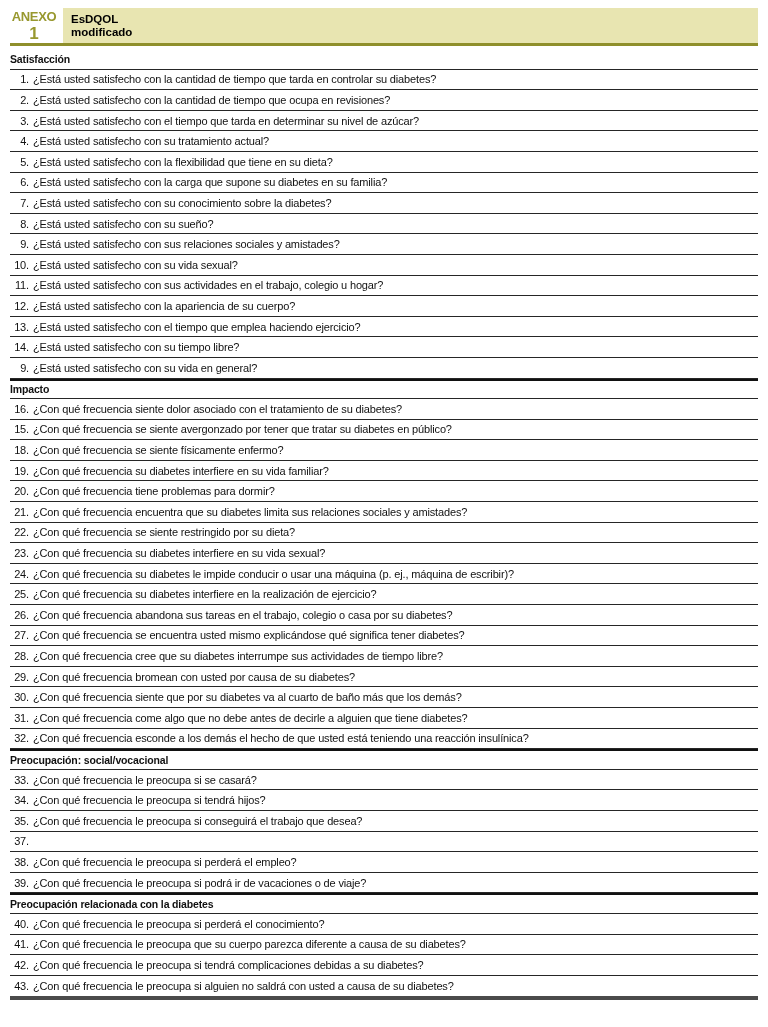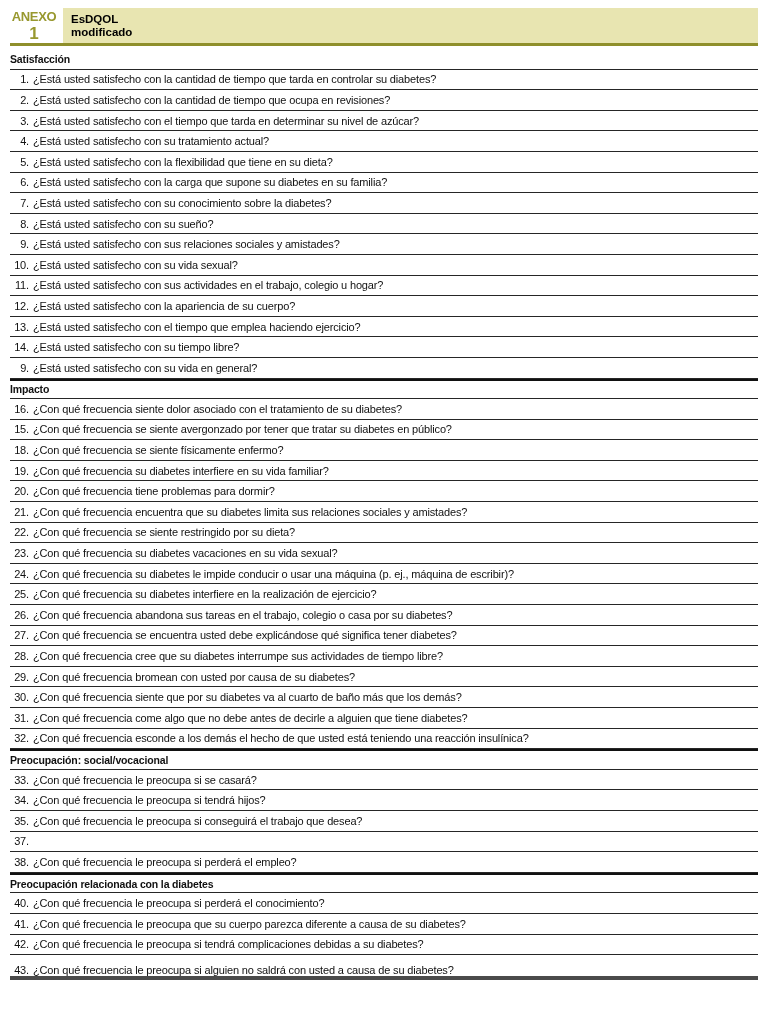--- a/index.html
+++ b/index.html
@@ -70,21 +70,20 @@
       font-weight: bold;
       font-size: 10.5px;
       border-top: 2px solid #111111;
     }
     .row.section.first {
       border-top: none;
       text-align: right;
     }
     .row.last {
       border-bottom: none;
-      align-items: flex-end;
     }
     .qnum {
       flex: 0 0 19px;
       width: 19px;
       text-align: right;
       margin-right: 4px;
     }
     .qtext {
       flex: 1;
     }
@@ -191,37 +190,37 @@
       <div class="row question">
         <span class="qnum">21.</span>
         <span class="qtext">¿Con qué frecuencia encuentra que su diabetes limita sus relaciones sociales y amistades?</span>
       </div>
       <div class="row question">
         <span class="qnum">22.</span>
         <span class="qtext">¿Con qué frecuencia se siente restringido por su dieta?</span>
       </div>
       <div class="row question">
         <span class="qnum">23.</span>
-        <span class="qtext">¿Con qué frecuencia su diabetes vacaciones en su vida sexual?</span>
+        <span class="qtext">¿Con qué frecuencia su diabetes interfiere en su vida sexual?</span>
       </div>
       <div class="row question">
         <span class="qnum">24.</span>
         <span class="qtext">¿Con qué frecuencia su diabetes le impide conducir o usar una máquina (p. ej., máquina de escribir)?</span>
       </div>
       <div class="row question">
         <span class="qnum">25.</span>
         <span class="qtext">¿Con qué frecuencia su diabetes interfiere en la realización de ejercicio?</span>
       </div>
       <div class="row question">
         <span class="qnum">26.</span>
         <span class="qtext">¿Con qué frecuencia abandona sus tareas en el trabajo, colegio o casa por su diabetes?</span>
       </div>
       <div class="row question">
         <span class="qnum">27.</span>
-        <span class="qtext">¿Con qué frecuencia se encuentra usted debe explicándose qué significa tener diabetes?</span>
+        <span class="qtext">¿Con qué frecuencia se encuentra usted mismo explicándose qué significa tener diabetes?</span>
       </div>
       <div class="row question">
         <span class="qnum">28.</span>
         <span class="qtext">¿Con qué frecuencia cree que su diabetes interrumpe sus actividades de tiempo libre?</span>
       </div>
       <div class="row question">
         <span class="qnum">29.</span>
         <span class="qtext">¿Con qué frecuencia bromean con usted por causa de su diabetes?</span>
       </div>
       <div class="row question">
@@ -248,20 +247,24 @@
       <div class="row question">
         <span class="qnum">35.</span>
         <span class="qtext">¿Con qué frecuencia le preocupa si conseguirá el trabajo que desea?</span>
       </div>
       <div class="row question">
         <span class="qnum">37.</span>
       </div>
       <div class="row question">
         <span class="qnum">38.</span>
         <span class="qtext">¿Con qué frecuencia le preocupa si perderá el empleo?</span>
+      </div>
+      <div class="row question">
+        <span class="qnum">39.</span>
+        <span class="qtext">¿Con qué frecuencia le preocupa si podrá ir de vacaciones o de viaje?</span>
       </div>
       <div class="row section">Preocupación relacionada con la diabetes</div>
       <div class="row question">
         <span class="qnum">40.</span>
         <span class="qtext">¿Con qué frecuencia le preocupa si perderá el conocimiento?</span>
       </div>
       <div class="row question">
         <span class="qnum">41.</span>
         <span class="qtext">¿Con qué frecuencia le preocupa que su cuerpo parezca diferente a causa de su diabetes?</span>
       </div>

